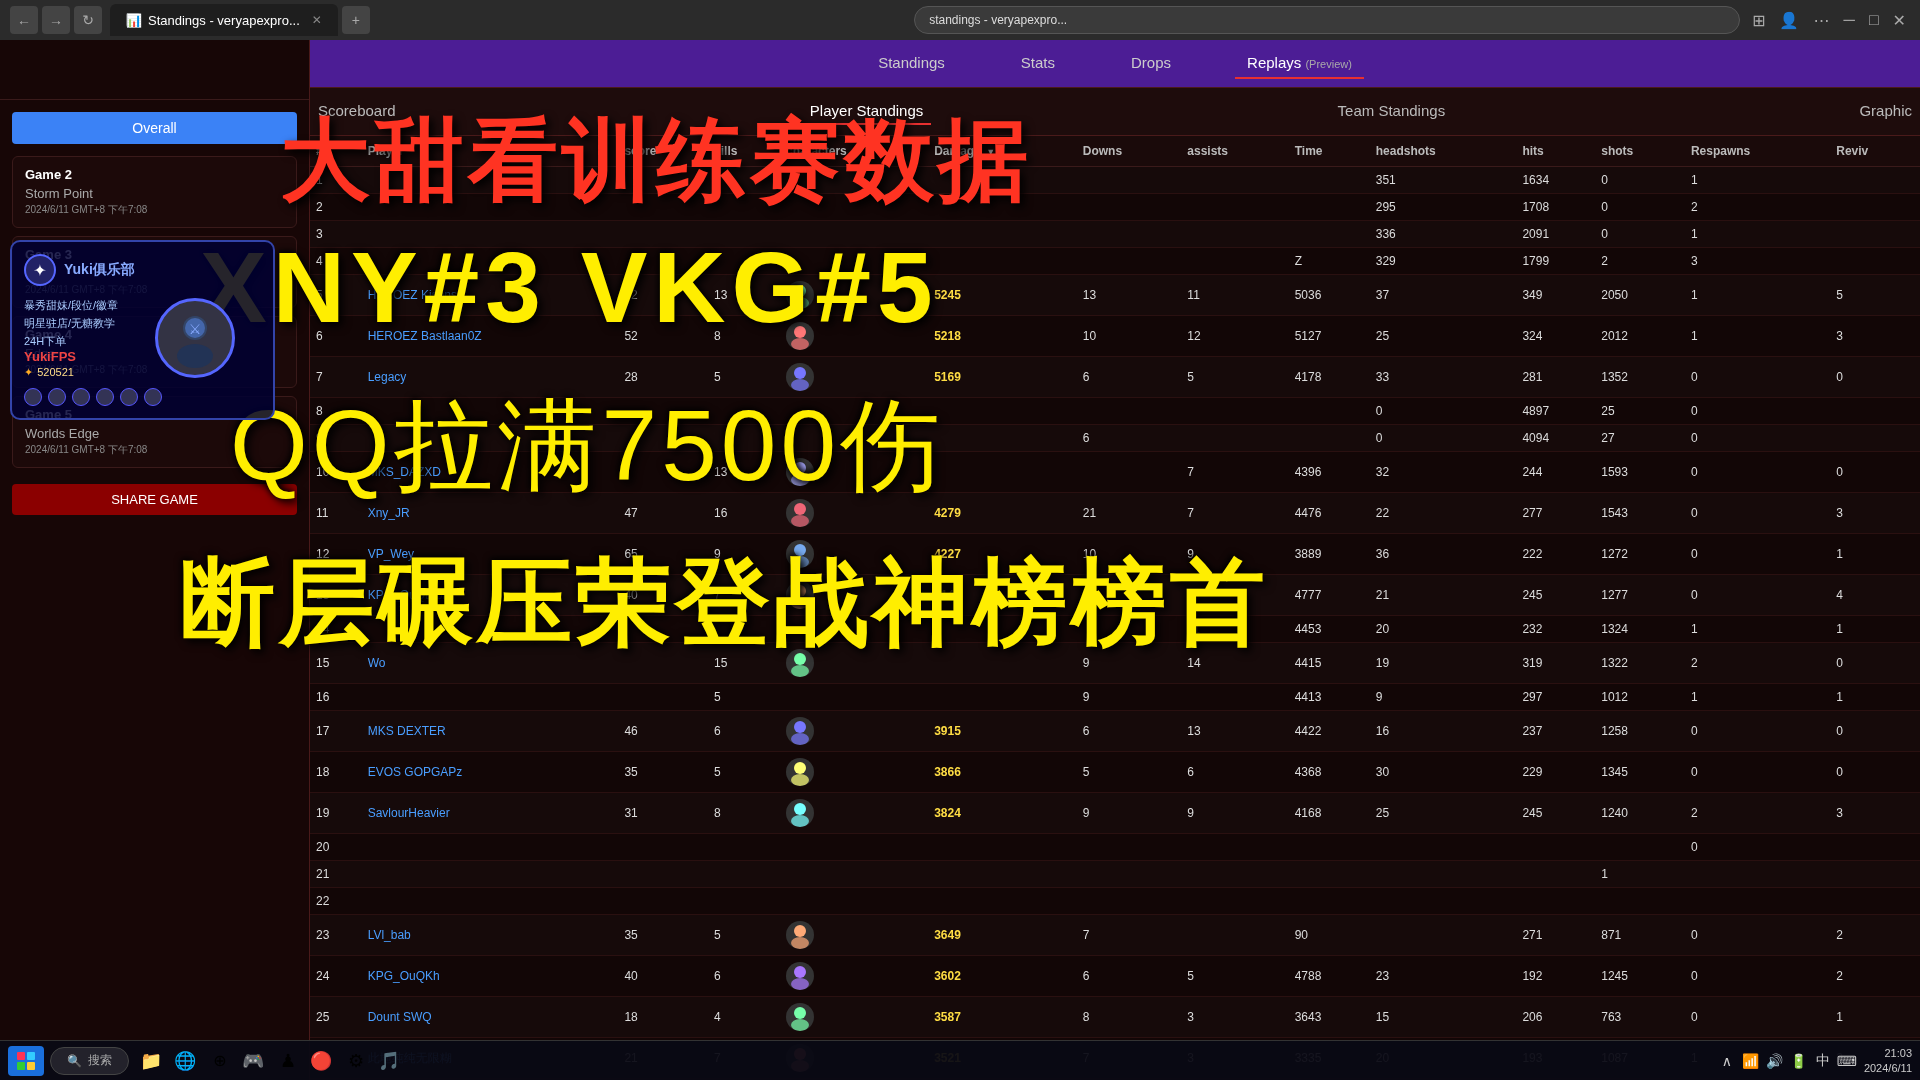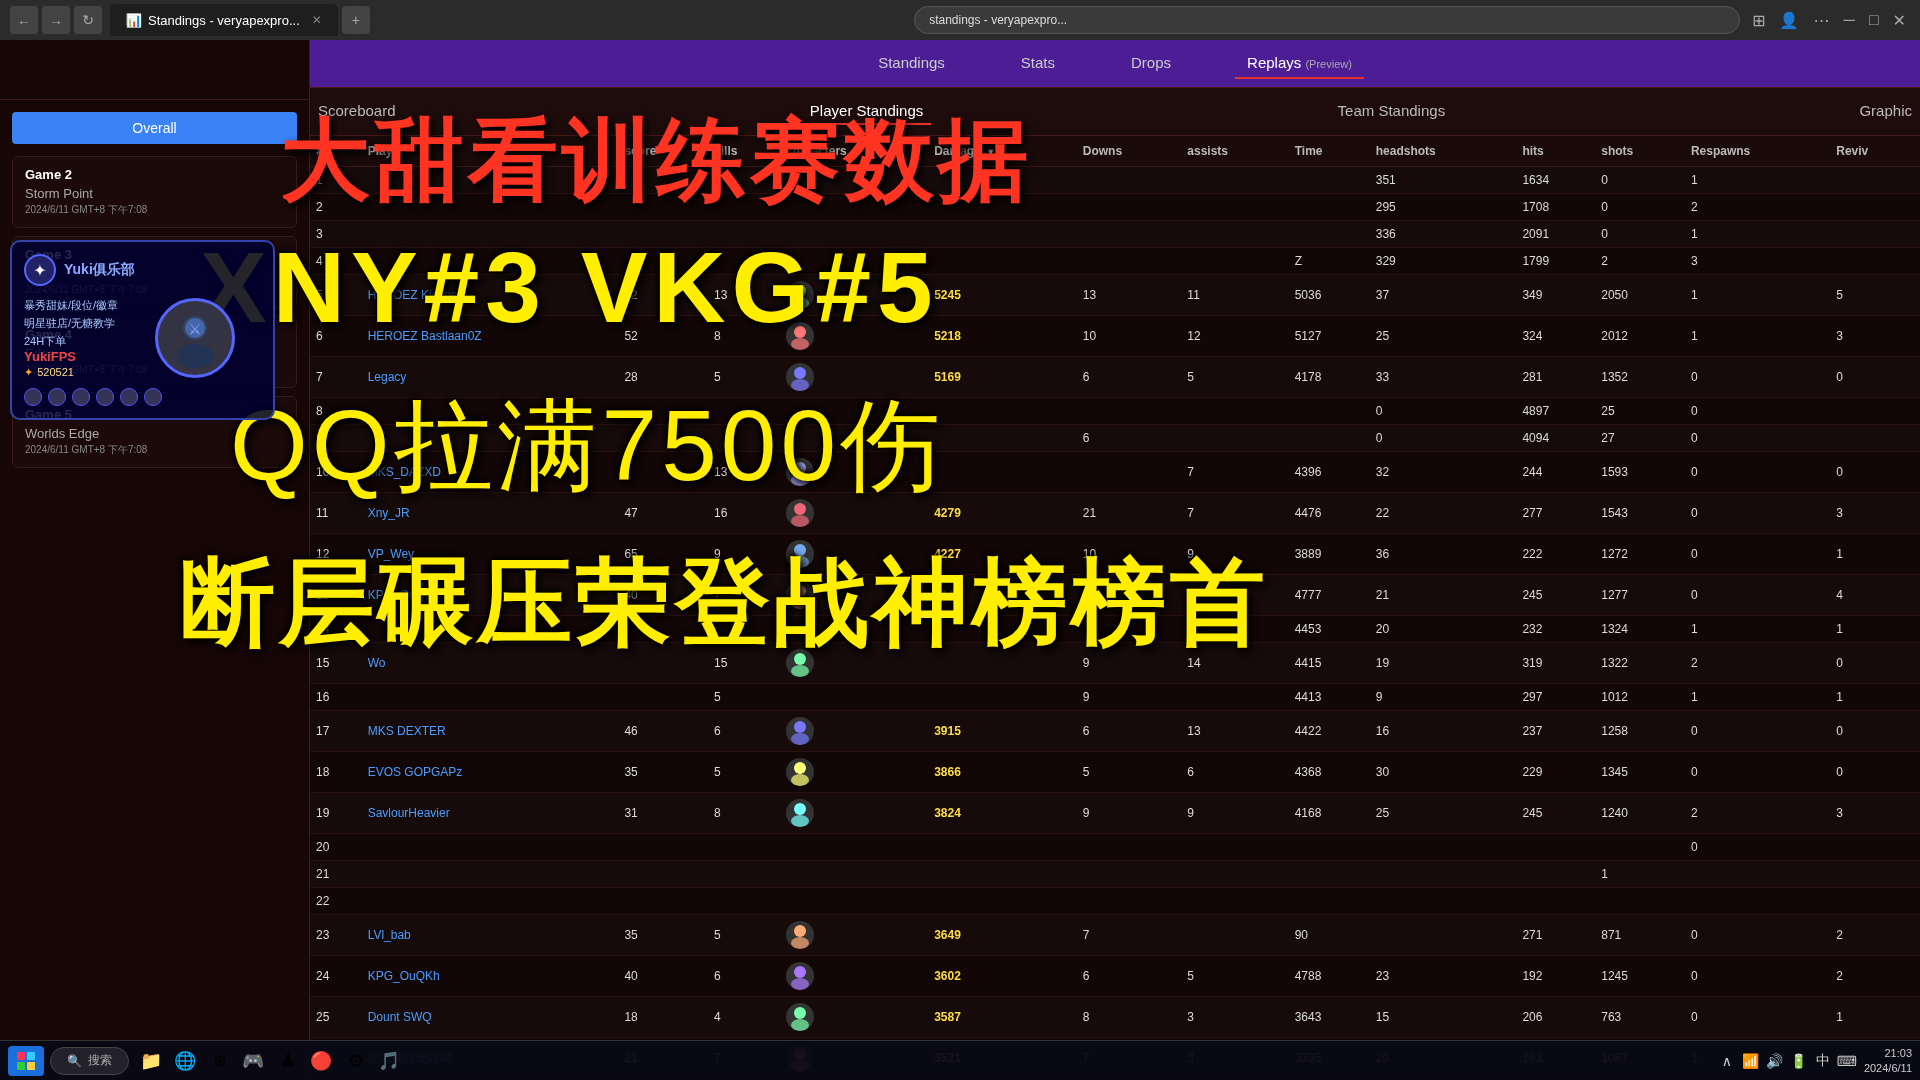--- a/index.html
+++ b/index.html
@@ -411,20 +411,21 @@
         <div class="game-subtitle">Edge</div>
         <div class="game-date">2024/6/11 GMT+8 下午7:08</div>
       </div>
 
       <div class="game-list-item">
         <div class="game-title">Game 5</div>
         <div class="game-subtitle">Worlds Edge</div>
         <div class="game-date">2024/6/11 GMT+8 下午7:08</div>
       </div>
 
+      <button class="share-btn">SHARE GAME</button>
     </div>
   </div>
 
   <div class="main-content">
 
     <div class="top-nav">
       <div class="top-nav-tab">Standings</div>
       <div class="top-nav-tab">Stats</div>
       <div class="top-nav-tab">Drops</div>
       <div class="top-nav-tab active">Replays <span style="font-size:11px; color:#aaa;">(Preview)</span></div>

